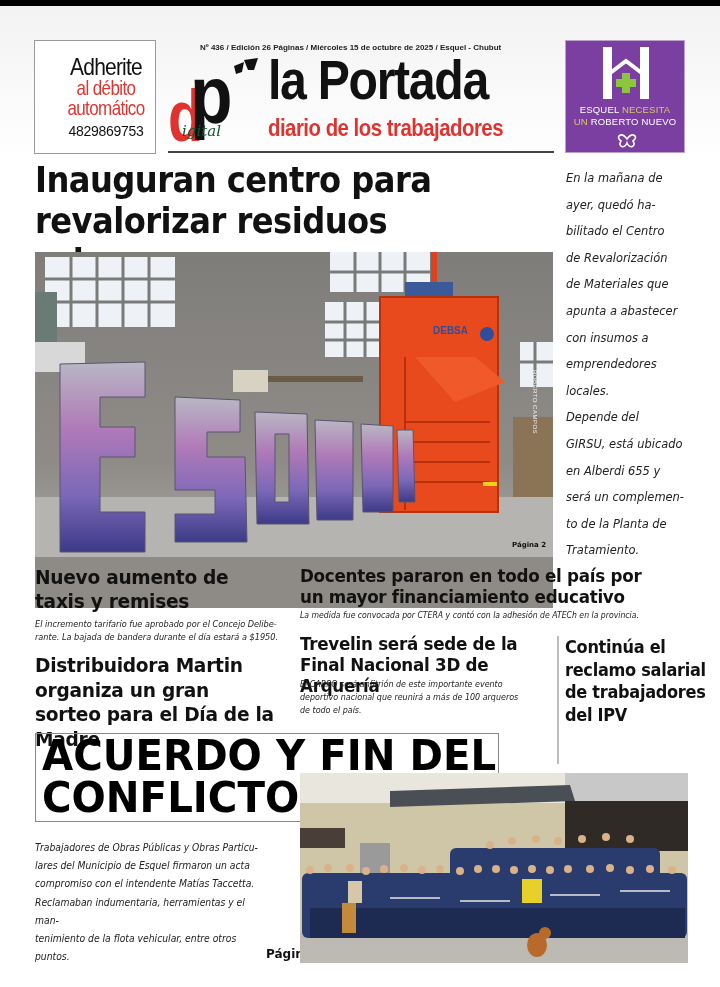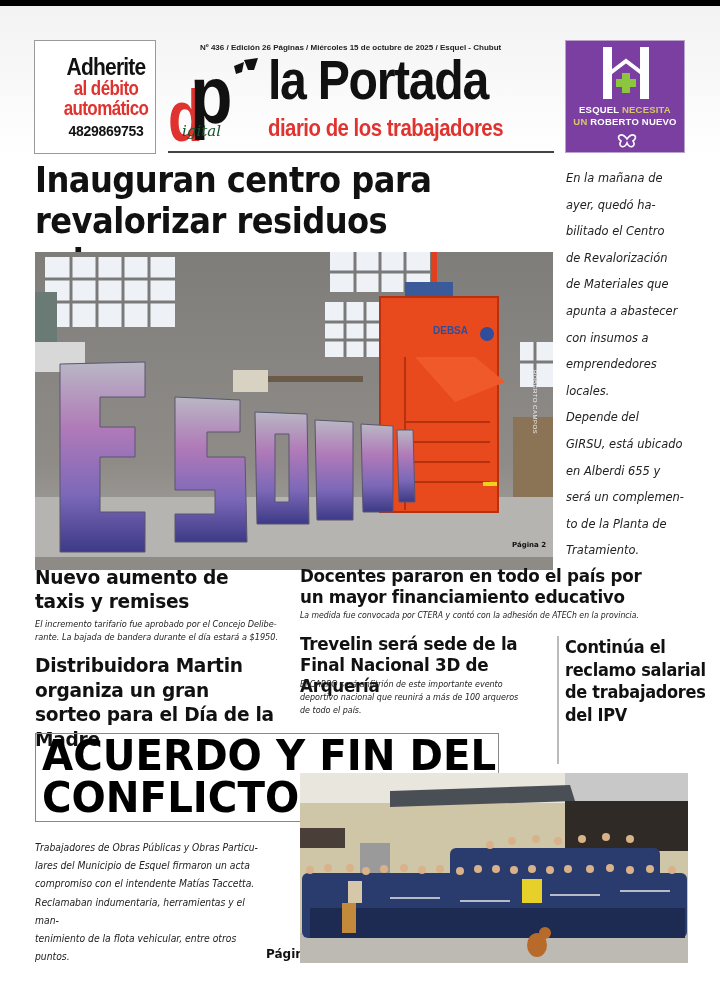--- a/index.html
+++ b/index.html
@@ -10,21 +10,21 @@
     font-family: "DejaVu Sans", sans-serif;
     color: #111;
   }
   .topbar { position: absolute; left: 0; top: 0; width: 720px; height: 6px; background: #000; }
 
   
   .ad-box {
     position: absolute; left: 34px; top: 40px; width: 122px; height: 114px;
     border: 1px solid #9a9a9a; background: #fff;
     display: flex; flex-direction: column; align-items: center; justify-content: center;
-    font-family: "Liberation Sans", sans-serif; font-weight: bold; line-height: 1.0;
+    font-family: "Liberation Sans", sans-serif; font-weight: normal; line-height: 1.0;
     transform: scaleY(1.0);
     padding-left: 22px;
   }
   .ad-box .a1 { font-size: 21px; color: #111; letter-spacing: -0.8px; transform: scaleY(1.15); }
   .ad-box .a2 { font-size: 17px; color: #e0332f; letter-spacing: -0.6px; transform: scaleY(1.15); margin-top: 3px; }
   .ad-box .a3 { font-size: 17px; color: #e0332f; letter-spacing: -0.6px; transform: scaleY(1.15); margin-top: 3px; }
   .ad-box .a4 { font-size: 14px; color: #111; letter-spacing: -0.3px; margin-top: 7px; }
 
   
   .edition {
@@ -63,21 +63,21 @@
   .mast-rule { position: absolute; left: 168px; top: 151px; width: 386px; height: 2px; background: #444; }
 
   
   .hosp-ad {
     position: absolute; left: 565px; top: 40px; width: 120px; height: 113px;
     background: #7a3fa0; border: 1px solid #b9a3cc;
   }
   .hosp-ad .h-icon { position: absolute; left: 33px; top: 6px; width: 54px; height: 52px; }
   .hosp-ad .line1, .hosp-ad .line2 {
     position: absolute; left: 0; width: 100%; text-align: center;
-    font-family: "Liberation Sans", sans-serif; font-weight: bold; font-size: 9.5px; letter-spacing: 0.2px;
+    font-family: "Liberation Sans", sans-serif; font-weight: normal; font-size: 9.5px; letter-spacing: 0.2px;
   }
   .hosp-ad .line1 { top: 63px; }
   .hosp-ad .line2 { top: 75px; }
   .hosp-ad .w { color: #ffffff; }
   .hosp-ad .y { color: #d8c86a; }
   .hosp-ad .emblem { position: absolute; left: 49px; top: 88px; width: 24px; height: 20px; }
 
   
   .headline {
     position: absolute; left: 35px; top: 160px; width: 520px;
@@ -87,21 +87,21 @@
 
   
   .side-text {
     position: absolute; left: 566px; top: 165px; width: 150px;
     font-family: "DejaVu Sans", sans-serif; font-style: italic; font-size: 13px; line-height: 26.6px;
     color: #222; transform: scaleX(0.88); transform-origin: left top; white-space: pre-line;
   }
 
   
   .photo-main {
-    position: absolute; left: 35px; top: 252px; width: 518px; height: 318px; overflow: hidden;
+    position: absolute; left: 35px; top: 252px; width: 518px; height: 356px; overflow: hidden;
     background: #8e8a86;
   }
   .photo-credit {
     position: absolute; left: 538px; top: 370px;
     font-family: "Liberation Sans", sans-serif; font-size: 6px; color: #eee;
     transform: rotate(90deg); transform-origin: left top; white-space: nowrap; letter-spacing: 0.5px;
   }
   .page-tag {
     position: absolute; font-family: "DejaVu Sans", sans-serif; font-weight: bold;
     font-size: 7px; color: #111;

